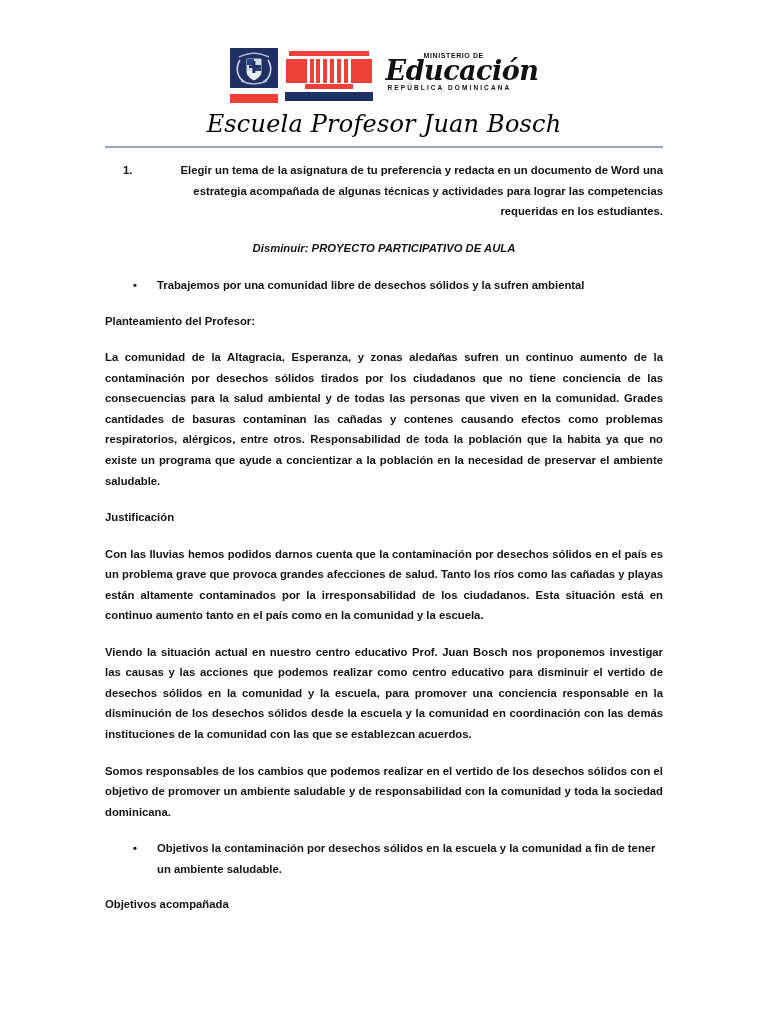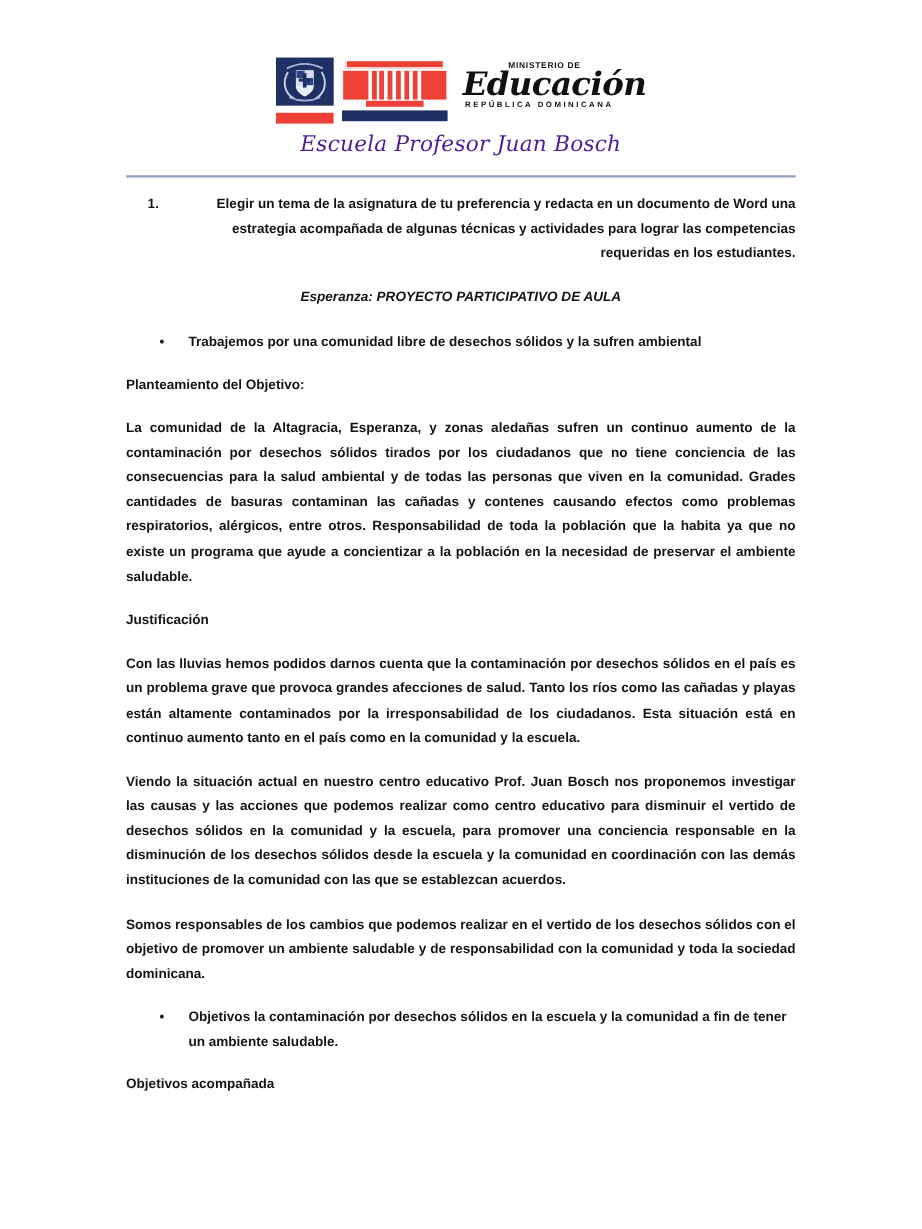--- a/index.html
+++ b/index.html
@@ -136,22 +136,22 @@
     font-size: 6.5px;
     letter-spacing: 2.1px;
     font-weight: bold;
     margin-top: 1px;
     margin-left: 2px;
   }
 
   .school-name {
     font-family: "DejaVu Serif", serif;
     font-style: italic;
-    font-size: 18px;
-    color: #4c1d95;
+    font-size: 24px;
+    color: #000000;
     margin-top: 4px;
     letter-spacing: 0.2px;
   }
 
   .header-rule {
     position: absolute;
     left: 105px;
     top: 146px;
     width: 558px;
     height: 2px;
@@ -292,29 +292,29 @@
 
   <div class="header-rule"></div>
 
   <div class="content">
 
     <div class="numbered">
       <div class="num-marker">1.</div>
       <div class="num-text">Elegir un tema de la asignatura de tu preferencia y redacta en un documento de Word una estrategia acompañada de algunas técnicas y actividades para lograr las competencias requeridas en los estudiantes.</div>
     </div>
 
-    <div class="centered-strategy">Esperanza: PROYECTO PARTICIPATIVO DE AULA</div>
+    <div class="centered-strategy">Disminuir: PROYECTO PARTICIPATIVO DE AULA</div>
 
 
     <div class="bulleted">
       <div class="bullet-marker">•</div>
       <div class="bullet-text">Trabajemos por una comunidad libre de desechos sólidos y la sufren ambiental</div>
     </div>
 
-    <div class="heading">Planteamiento del Objetivo:</div>
+    <div class="heading">Planteamiento del Profesor:</div>
 
     <div class="para">La comunidad de la Altagracia, Esperanza, y zonas aledañas sufren un continuo aumento de la contaminación por desechos sólidos tirados por los ciudadanos que no tiene conciencia de las consecuencias para la salud ambiental y de todas las personas que viven en la comunidad. Grades cantidades de basuras contaminan las cañadas y contenes causando efectos como problemas respiratorios, alérgicos, entre otros. Responsabilidad de toda la población que la habita ya que no existe un programa que ayude a concientizar a la población en la necesidad de preservar el ambiente saludable.</div>
 
     <div class="heading">Justificación</div>
 
     <div class="para">Con las lluvias hemos podidos darnos cuenta que la contaminación por desechos sólidos en el país es un problema grave que provoca grandes afecciones de salud. Tanto los ríos como las cañadas y playas están altamente contaminados por la irresponsabilidad de los ciudadanos. Esta situación está en continuo aumento tanto en el país como en la comunidad y la escuela.</div>
 
     <div class="para">Viendo la situación actual en nuestro centro educativo Prof. Juan Bosch nos proponemos investigar las causas y las acciones que podemos realizar como centro educativo para disminuir el vertido de desechos sólidos en la comunidad y la escuela, para promover una conciencia responsable en la disminución de los desechos sólidos desde la escuela y la comunidad en coordinación con   las demás instituciones de la comunidad con las que se establezcan acuerdos.</div>
 
     <div class="para">Somos responsables de los cambios que podemos realizar en el vertido de los desechos sólidos con el objetivo de promover un ambiente saludable y de responsabilidad con la comunidad y toda la sociedad dominicana.</div>

